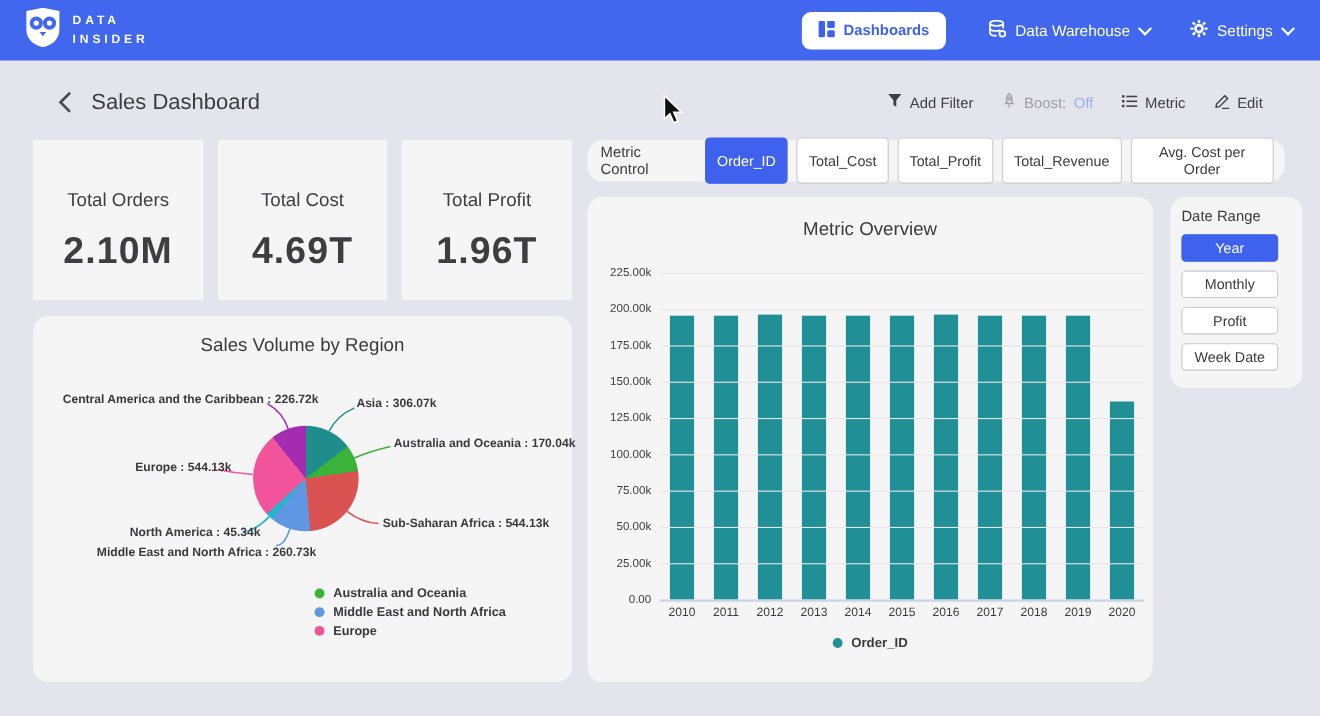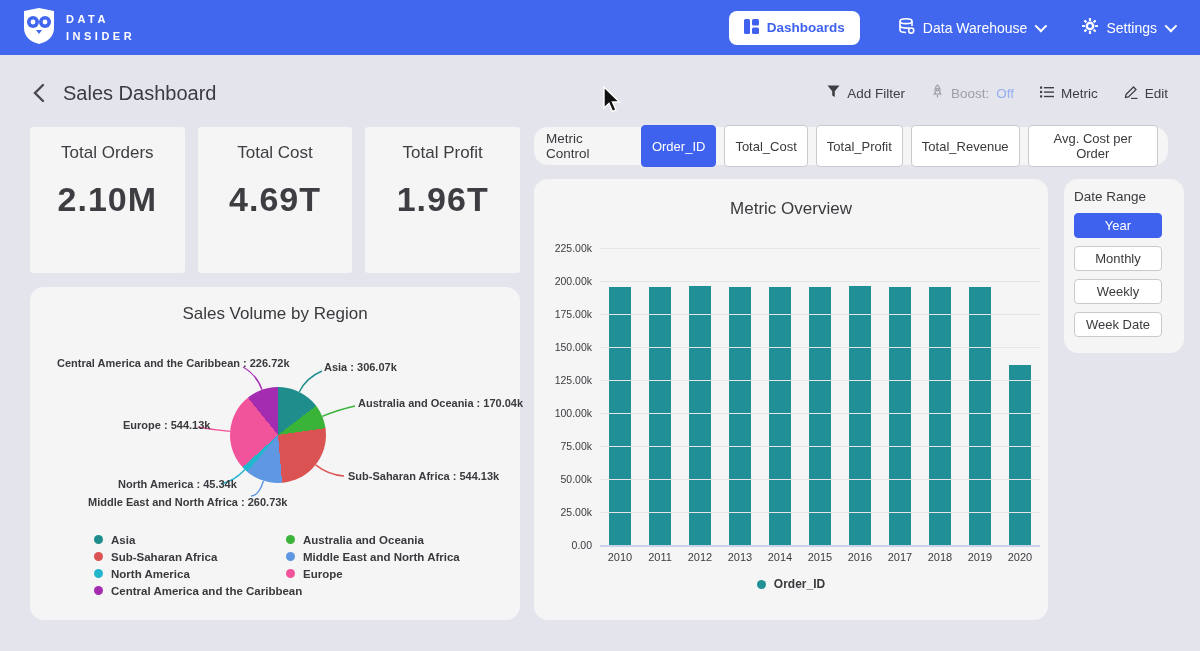--- a/index.html
+++ b/index.html
@@ -9,35 +9,35 @@
   
   .topnav { position:absolute; top:0; left:0; width:1200px; height:55px; background:#4167ee; display:flex; align-items:center; justify-content:space-between; padding:0 26px 0 22px; }
   .brand { display:flex; align-items:center; gap:10px; }
   .brand-text { color:#fff; font-size:11px; font-weight:bold; letter-spacing:3.5px; line-height:1.5; }
   .nav-right { display:flex; align-items:center; gap:38px; }
   .nav-pill { display:flex; align-items:center; gap:8px; background:#fff; color:#3f62ee; font-size:13.5px; font-weight:bold; border:none; border-radius:8px; padding:8px 15px; cursor:pointer; }
   .nav-item { display:flex; align-items:center; gap:8px; color:#fff; font-size:14px; cursor:pointer; background:none; border:none; }
   .chev { width:9px; height:9px; border-right:2px solid #fff; border-bottom:2px solid #fff; transform:rotate(45deg) translateY(-2px); display:inline-block; }
 
   
-  .subheader { position:absolute; top:72px; left:0; width:1200px; height:42px; display:flex; align-items:center; justify-content:space-between; padding:0 32px; }
+  .subheader { position:absolute; top:72px; left:0; width:1200px; height:42px; display:flex; align-items:center; justify-content:space-between; padding:0 52px; }
   .sub-left { display:flex; align-items:center; gap:18px; }
   .back-btn { background:none; border:none; cursor:pointer; display:flex; align-items:center; }
   .page-title { font-size:20px; color:#3b3b40; font-weight:500; }
   .sub-right { display:flex; align-items:center; gap:26px; }
   .tool-item { display:flex; align-items:center; gap:7px; font-size:13.5px; color:#3c4043; font-weight:500; background:none; border:none; cursor:pointer; }
   .tool-item.dim { color:#9aa0a6; cursor:default; }
   .boost-off { color:#97aef2; }
 
   
   .card { position:absolute; background:#f5f5f6; border-radius:14px; }
 
   
   .kpi-row { position:absolute; top:127px; left:30px; width:490px; height:146px; display:flex; gap:13px; }
-  .kpi-card { flex:1; background:#f5f5f6; border-radius:3px; display:flex; flex-direction:column; align-items:center; padding-top:16px; }
+  .kpi-card { flex:1; background:#f5f5f6; border-radius:3px; display:flex; flex-direction:column; align-items:center; padding-top:45px; }
   .kpi-label { font-size:17px; color:#3d3d42; font-weight:500; }
   .kpi-value { font-size:34px; color:#3d3d42; font-weight:bold; margin-top:17px; letter-spacing:1px; }
 
   
   .metric-bar { top:127px; left:534px; width:634px; height:38px; display:flex; align-items:center; padding:0 10px; gap:8px; }
   .metric-label { font-size:13.5px; color:#3a3a3e; margin-right:4px; padding-left:2px; }
   .mc-btn { font-family:inherit; font-size:13px; color:#3a3a3e; background:#fff; border:1px solid #c9c9cf; border-radius:4px; padding:5px 10px; cursor:pointer; }
   .mc-btn.sel { background:#3f62ee; border-color:#3f62ee; color:#fff; }
 
   
@@ -241,38 +241,20 @@
     <div id="pie-labels">
         <div class="pie-label" style="left: 294px; top: 74px;">Asia : 306.07k</div>
         <div class="pie-label" style="left: 328px; top: 110px;">Australia and Oceania : 170.04k</div>
         <div class="pie-label" style="left: 318px; top: 183px;">Sub-Saharan Africa : 544.13k</div>
         <div class="pie-label" style="left: 58px; top: 209px;">Middle East and North Africa : 260.73k</div>
         <div class="pie-label" style="left: 88px; top: 191px;">North America : 45.34k</div>
         <div class="pie-label" style="left: 93px; top: 132px;">Europe : 544.13k</div>
         <div class="pie-label" style="left: 27px; top: 70px;">Central America and the Caribbean : 226.72k</div>
       </div>
   </div>
-  <div id="pie-legend-left" class="legend lcol">
-      <div class="legend-row">
-        <span class="dot" style="background: rgb(32, 141, 141);"></span>
-        <span>Asia</span>
-      </div>
-      <div class="legend-row">
-        <span class="dot" style="background: rgb(218, 83, 82);"></span>
-        <span>Sub-Saharan Africa</span>
-      </div>
-      <div class="legend-row">
-        <span class="dot" style="background: rgb(34, 182, 205);"></span>
-        <span>North America</span>
-      </div>
-      <div class="legend-row">
-        <span class="dot" style="background: rgb(163, 44, 176);"></span>
-        <span>Central America and the Caribbean</span>
-      </div>
-    </div>
   <div id="pie-legend-right" class="legend rcol">
       <div class="legend-row">
         <span class="dot" style="background: rgb(58, 179, 57);"></span>
         <span>Australia and Oceania</span>
       </div>
       <div class="legend-row">
         <span class="dot" style="background: rgb(95, 151, 227);"></span>
         <span>Middle East and North Africa</span>
       </div>
       <div class="legend-row">
@@ -360,21 +342,21 @@
     <span id="bc-dot" class="dot" style="background: rgb(33, 144, 150);"></span>
     <span>Order_ID</span>
   </div>
 </div>
 
 <div class="card date-card">
   <div class="date-title">Date Range</div>
   <div id="date-buttons">
       <button class="dr-btn sel">Year</button>
       <button class="dr-btn">Monthly</button>
-      <button class="dr-btn">Weekly</button>
+      <button class="dr-btn">Profit</button>
       <button class="dr-btn">Week Date</button>
     </div>
 </div>
 
 <div class="cursor">
   <svg width="22" height="28" viewBox="0 0 22 28">
     <path d="M2 1 L2 22 L7 17.5 L10.5 25.5 L14 24 L10.5 16 L17.5 16 Z" fill="#111" stroke="#fff" stroke-width="1.4"></path>
   </svg>
 </div>
 

